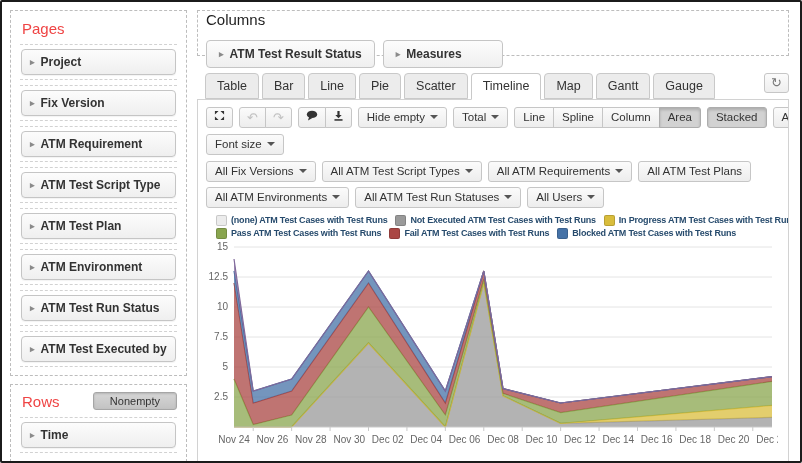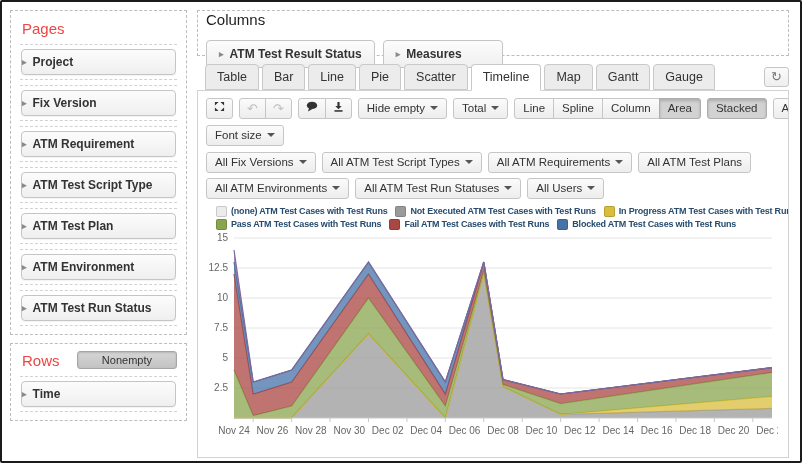--- a/index.html
+++ b/index.html
@@ -5,34 +5,34 @@
   * { box-sizing: border-box; margin: 0; padding: 0; }
   html,body { background:#fff; }
   body { font-family:"Liberation Sans", sans-serif; color:#333; }
   .window { position:relative; width:802px; height:463px; border:2px solid #1b1b1b; border-radius:2px; background:#fff; overflow:hidden; }
 
   
   .sidebar { position:absolute; left:8px; top:8px; width:177px; }
   .dash-box { border:1px dashed #bdbdbd; padding:7px 9px 3px 9px; background:#fff; }
   .section-title { font-size:15px; color:#ef4444; margin:2px 0 7px 2px; }
   .drop-cell { border-top:1px dashed #d2d2d2; border-bottom:1px dashed #d2d2d2; padding:4px 1px; margin-bottom:5px; }
-  .dim-btn { display:block; width:100%; text-align:left; background:linear-gradient(#fcfcfc,#efefef); border:1px solid #c5c5c5; border-radius:4px; padding:5px 0; font-weight:bold; font-size:12px; color:#333; cursor:pointer; box-shadow:0 1px 1px rgba(0,0,0,.05); }
+  .dim-btn { display:block; width:100%; text-align:left; background:linear-gradient(#fcfcfc,#efefef); border:1px solid #c5c5c5; border-radius:4px; padding:5px 8px; font-weight:bold; font-size:12px; color:#333; cursor:pointer; box-shadow:0 1px 1px rgba(0,0,0,.05); }
   .disc { color:#8a8a8a; font-size:9px; margin-right:6px; vertical-align:1px; }
   .rows-box { margin-top:8px; }
   .rows-head { display:flex; align-items:center; justify-content:space-between; margin-bottom:7px; }
-  .nonempty-btn { background:linear-gradient(#d6d6d6,#c3c3c3); border:1px solid #a6a6a6; border-radius:3px; font-size:11px; padding:2px 24px; color:#333; box-shadow:inset 0 1px 2px rgba(0,0,0,.15); cursor:pointer; }
+  .nonempty-btn { background:linear-gradient(#d6d6d6,#c3c3c3); border:1px solid #a6a6a6; border-radius:3px; font-size:11px; padding:2px 16px; color:#333; box-shadow:inset 0 1px 2px rgba(0,0,0,.15); cursor:pointer; }
 
   
   .main { position:absolute; left:195px; top:8px; width:592px; }
   .columns-box { border:1px dashed #bdbdbd; height:46px; display:flex; align-items:flex-start; gap:12px; padding:0 8px;flex-direction:column; }
   .columns-title { font-size:15px; color:#222; margin-right:2px; }
   .col-btn { background:linear-gradient(#fcfcfc,#efefef); border:1px solid #c5c5c5; border-radius:4px; padding:6px 12px; font-weight:bold; font-size:12px; color:#333; cursor:pointer; min-width:120px; text-align:left; }
 
   
-  .tabs-row { display:flex; align-items:flex-end; margin-top:8px; padding-left:8px; position:relative; z-index:2; }
+  .tabs-row { display:flex; align-items:flex-start; margin-top:17px; padding-left:8px; position:relative; z-index:2; }
   .tab { background:#ececec; border:1px solid #c9c9c9; border-bottom:1px solid #c9c9c9; border-radius:4px 4px 0 0; padding:5px 11px 5px 11px; font-size:12.5px; color:#333; margin-right:3px; cursor:pointer; }
   .tab.active { background:#fff; border-bottom-color:#fff; margin-bottom:-1px; padding-bottom:6px; }
   .refresh-btn { margin-left:auto; margin-bottom:3px; background:linear-gradient(#fbfbfb,#eee); border:1px solid #c6c6c6; border-radius:3px; color:#7a7a7a; font-size:13px; line-height:13px; padding:2px 6px 3px 6px; cursor:pointer; }
 
   
   .panel { border:1px solid #d2d2d2; background:#fff; padding:7px 8px; height:368px; position:relative; z-index:1; overflow:hidden; }
   .tb-row { display:flex; align-items:center; gap:6px; margin-bottom:6px; flex-wrap:nowrap; }
   .btn-group { display:inline-flex; }
   .btn-group .tb-btn { border-radius:0; margin-left:-1px; }
   .btn-group .tb-btn:first-child { border-radius:3px 0 0 3px; margin-left:0; }
@@ -77,20 +77,23 @@
             <button class="dim-btn"><span class="disc">▸</span><span>ATM Test Script Type</span></button>
           </div>
           <div class="drop-cell">
             <button class="dim-btn"><span class="disc">▸</span><span>ATM Test Plan</span></button>
           </div>
           <div class="drop-cell">
             <button class="dim-btn"><span class="disc">▸</span><span>ATM Environment</span></button>
           </div>
           <div class="drop-cell">
             <button class="dim-btn"><span class="disc">▸</span><span>ATM Test Run Status</span></button>
+          </div>
+          <div class="drop-cell">
+            <button class="dim-btn"><span class="disc">▸</span><span>ATM Test Executed by</span></button>
           </div>
         </div>
     </div>
     <div class="dash-box rows-box">
       <div class="rows-head">
         <div class="section-title" style="margin:0 0 0 2px;">Rows</div>
         <button class="nonempty-btn">Nonempty</button>
       </div>
       <div id="rows-items">
           <div class="drop-cell">

